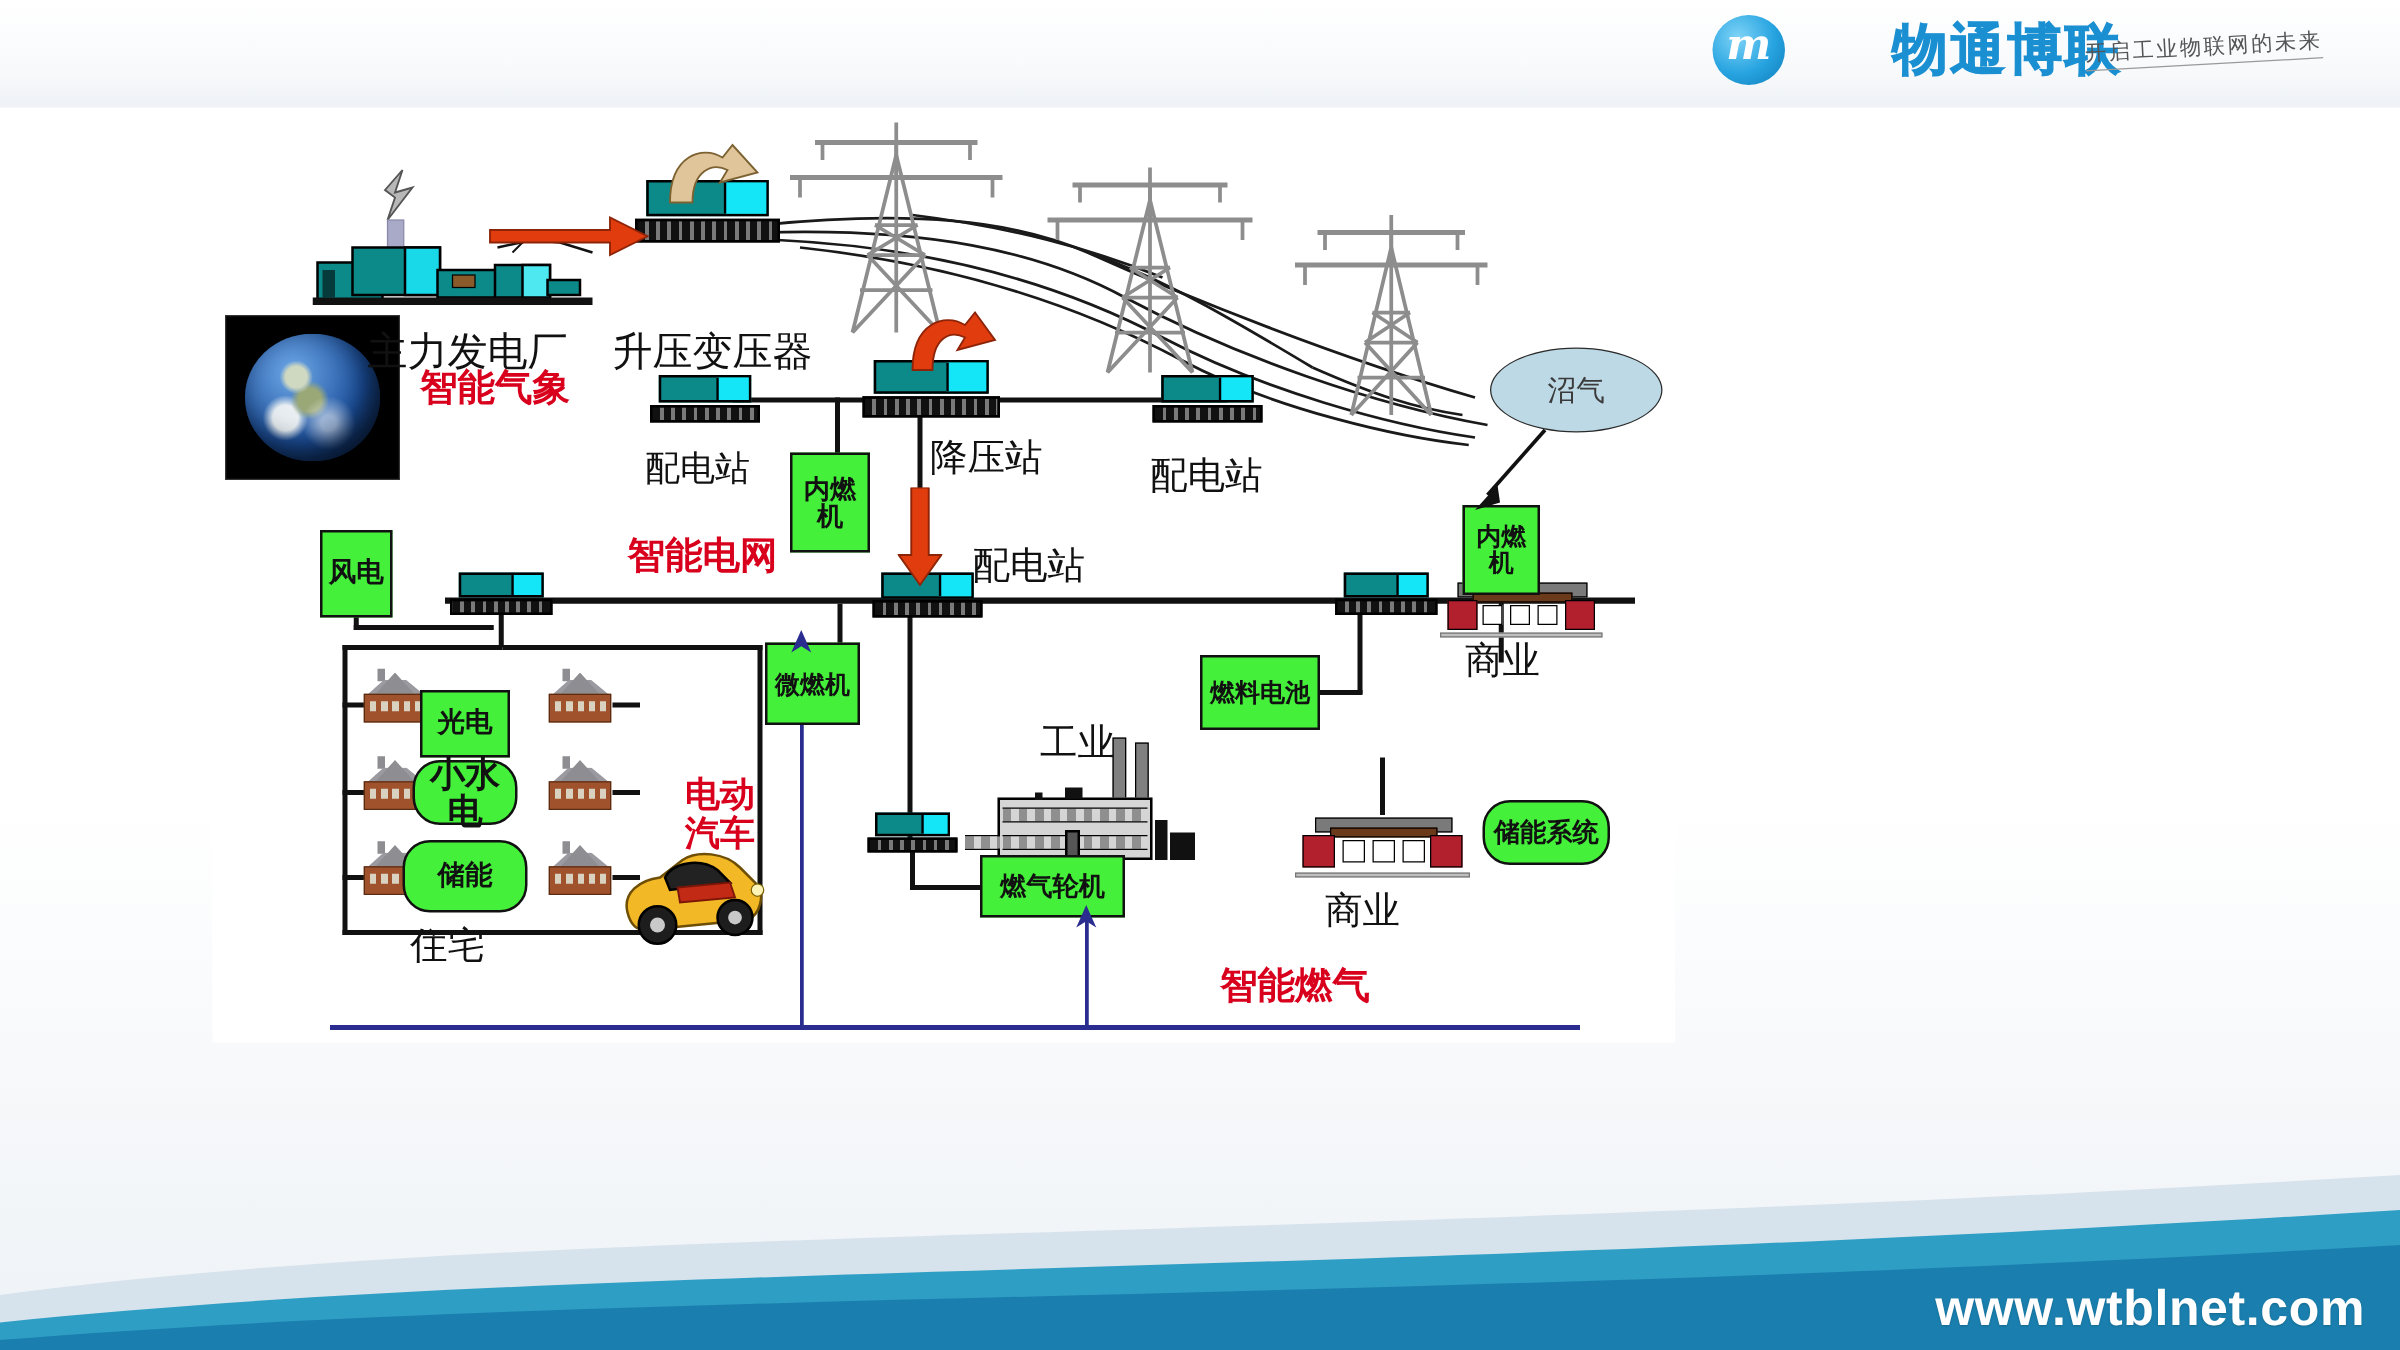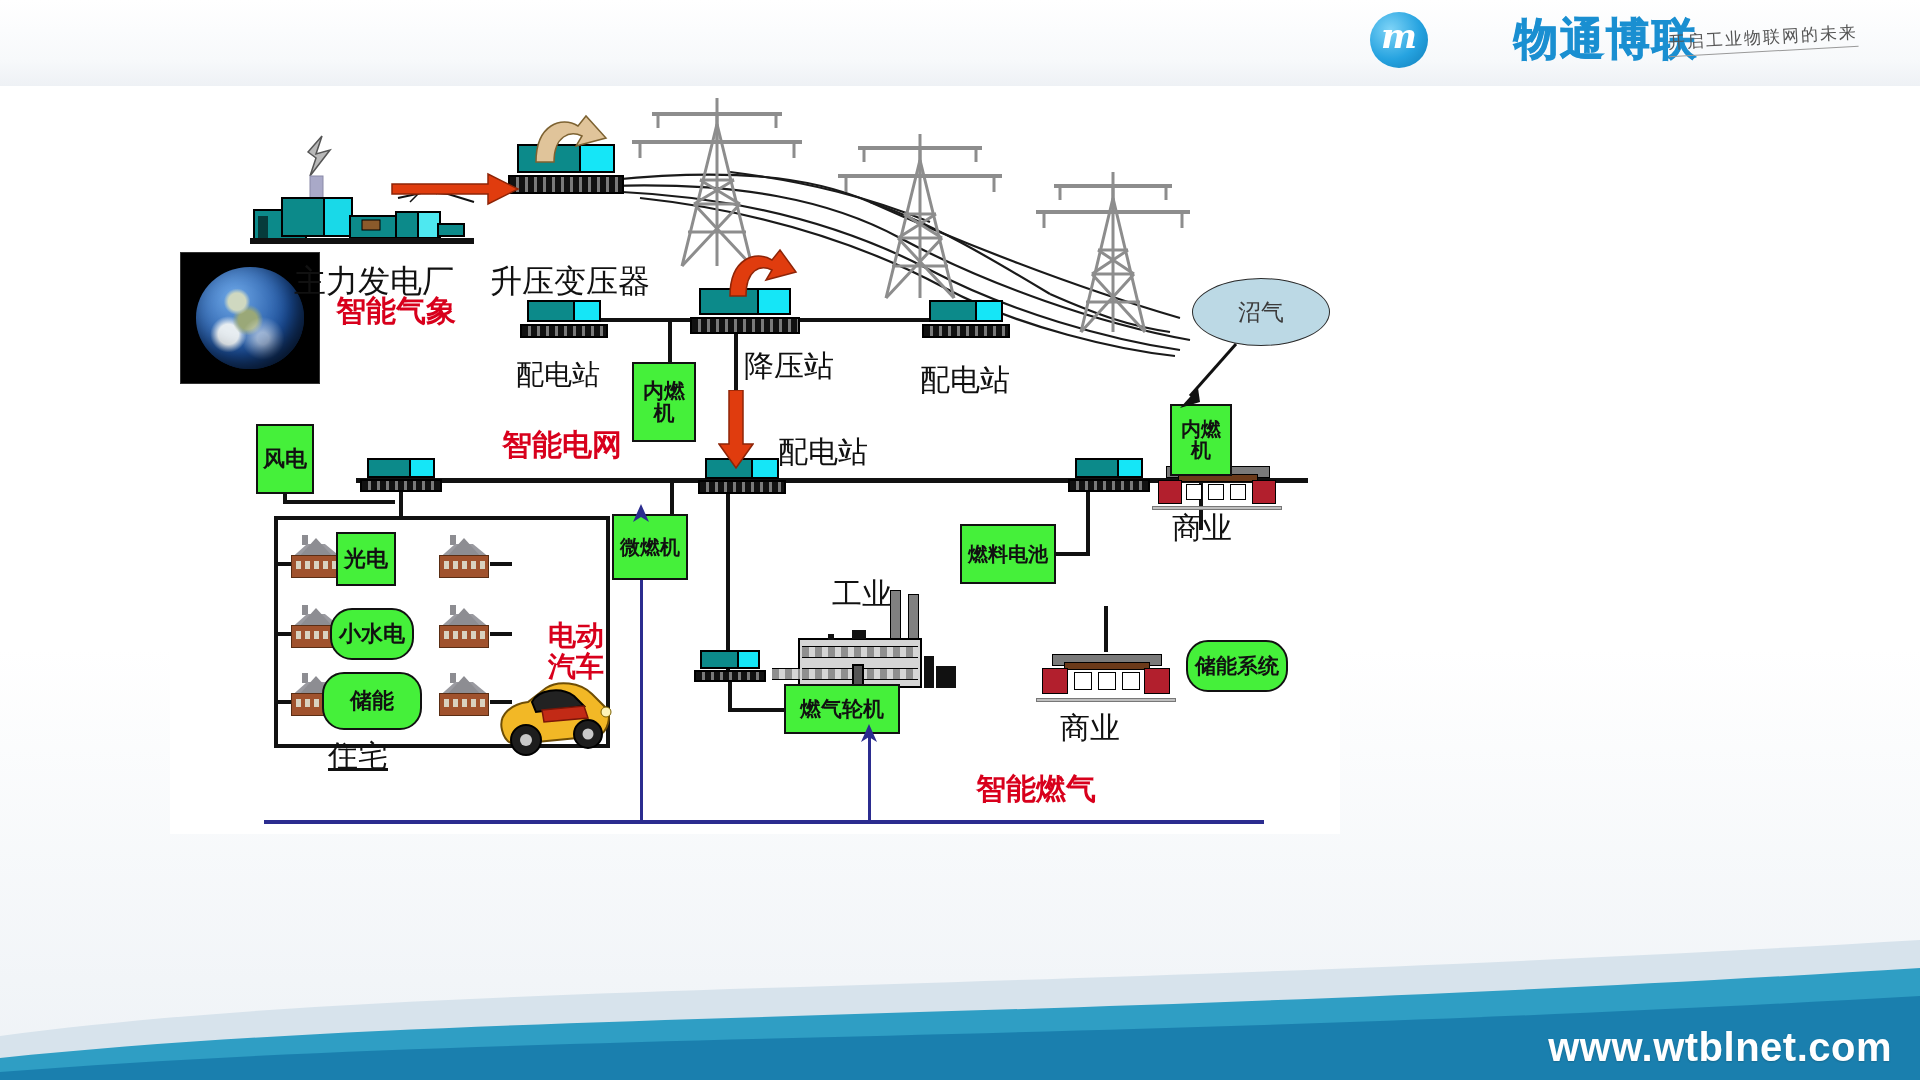--- a/index.html
+++ b/index.html
@@ -424,31 +424,31 @@
   </div>
   <div class="wire" style="left:320px;top:560px;width:22px;height:4px;"></div>
   <div class="house" style="left:266px;top:604px;">
     <div class="chim"></div>
       <div class="roof2"></div>
       <div class="roof"></div>
       <div class="wall"></div>
   </div>
   <div class="wire" style="left:320px;top:628px;width:22px;height:4px;"></div>
 
-  <div class="green-box" style="left:166px;top:460px;width:60px;height:54px;font-size:22px;">
+  <div class="green-box" style="left:166px;top:480px;width:72px;height:54px;font-size:22px;">
     <span>光电</span>
   </div>
-  <div class="green-box green-round" style="left:160px;top:536px;width:84px;height:52px;font-size:22px;">
+  <div class="green-box green-round" style="left:160px;top:536px;width:84px;height:52px;font-size:28px;">
     <span>小水电</span>
   </div>
   <div class="green-box green-round" style="left:152px;top:600px;width:100px;height:58px;font-size:22px;">
     <span>储能</span>
   </div>
 
-  <div class="cn-label" style="left:158px;top:664px;font-size:30px;text-decoration:underline;">住宅</div>
+  <div class="cn-label" style="left:158px;top:664px;font-size:30px;">住宅</div>
 
   <div class="red-label" style="left:378px;top:548px;font-size:28px;text-align:left;">
     <div>电动</div>
     <div>汽车</div>
   </div>
   <svg class="car" style="left:318px;top:602px;" width="128" height="86" viewBox="0 0 128 86">
     <path d="M14 56 C10 40 24 30 40 28 L58 14 C70 6 92 8 104 20 L118 34 C124 42 120 58 110 62 L28 70 C20 70 16 64 14 56 Z" fill="#f2b826" stroke="#6f4e05" stroke-width="2"></path>
     <path d="M44 28 C50 16 72 12 86 22 L96 32 L48 38 Z" fill="#222" stroke="#000" stroke-width="2"></path>
     <path d="M54 36 L96 32 L100 44 L56 48 Z" fill="#c22a16" stroke="#7a1608" stroke-width="1.5"></path>
     <circle cx="38" cy="66" r="15" fill="#1d1d1d" stroke="#000" stroke-width="2"></circle>

